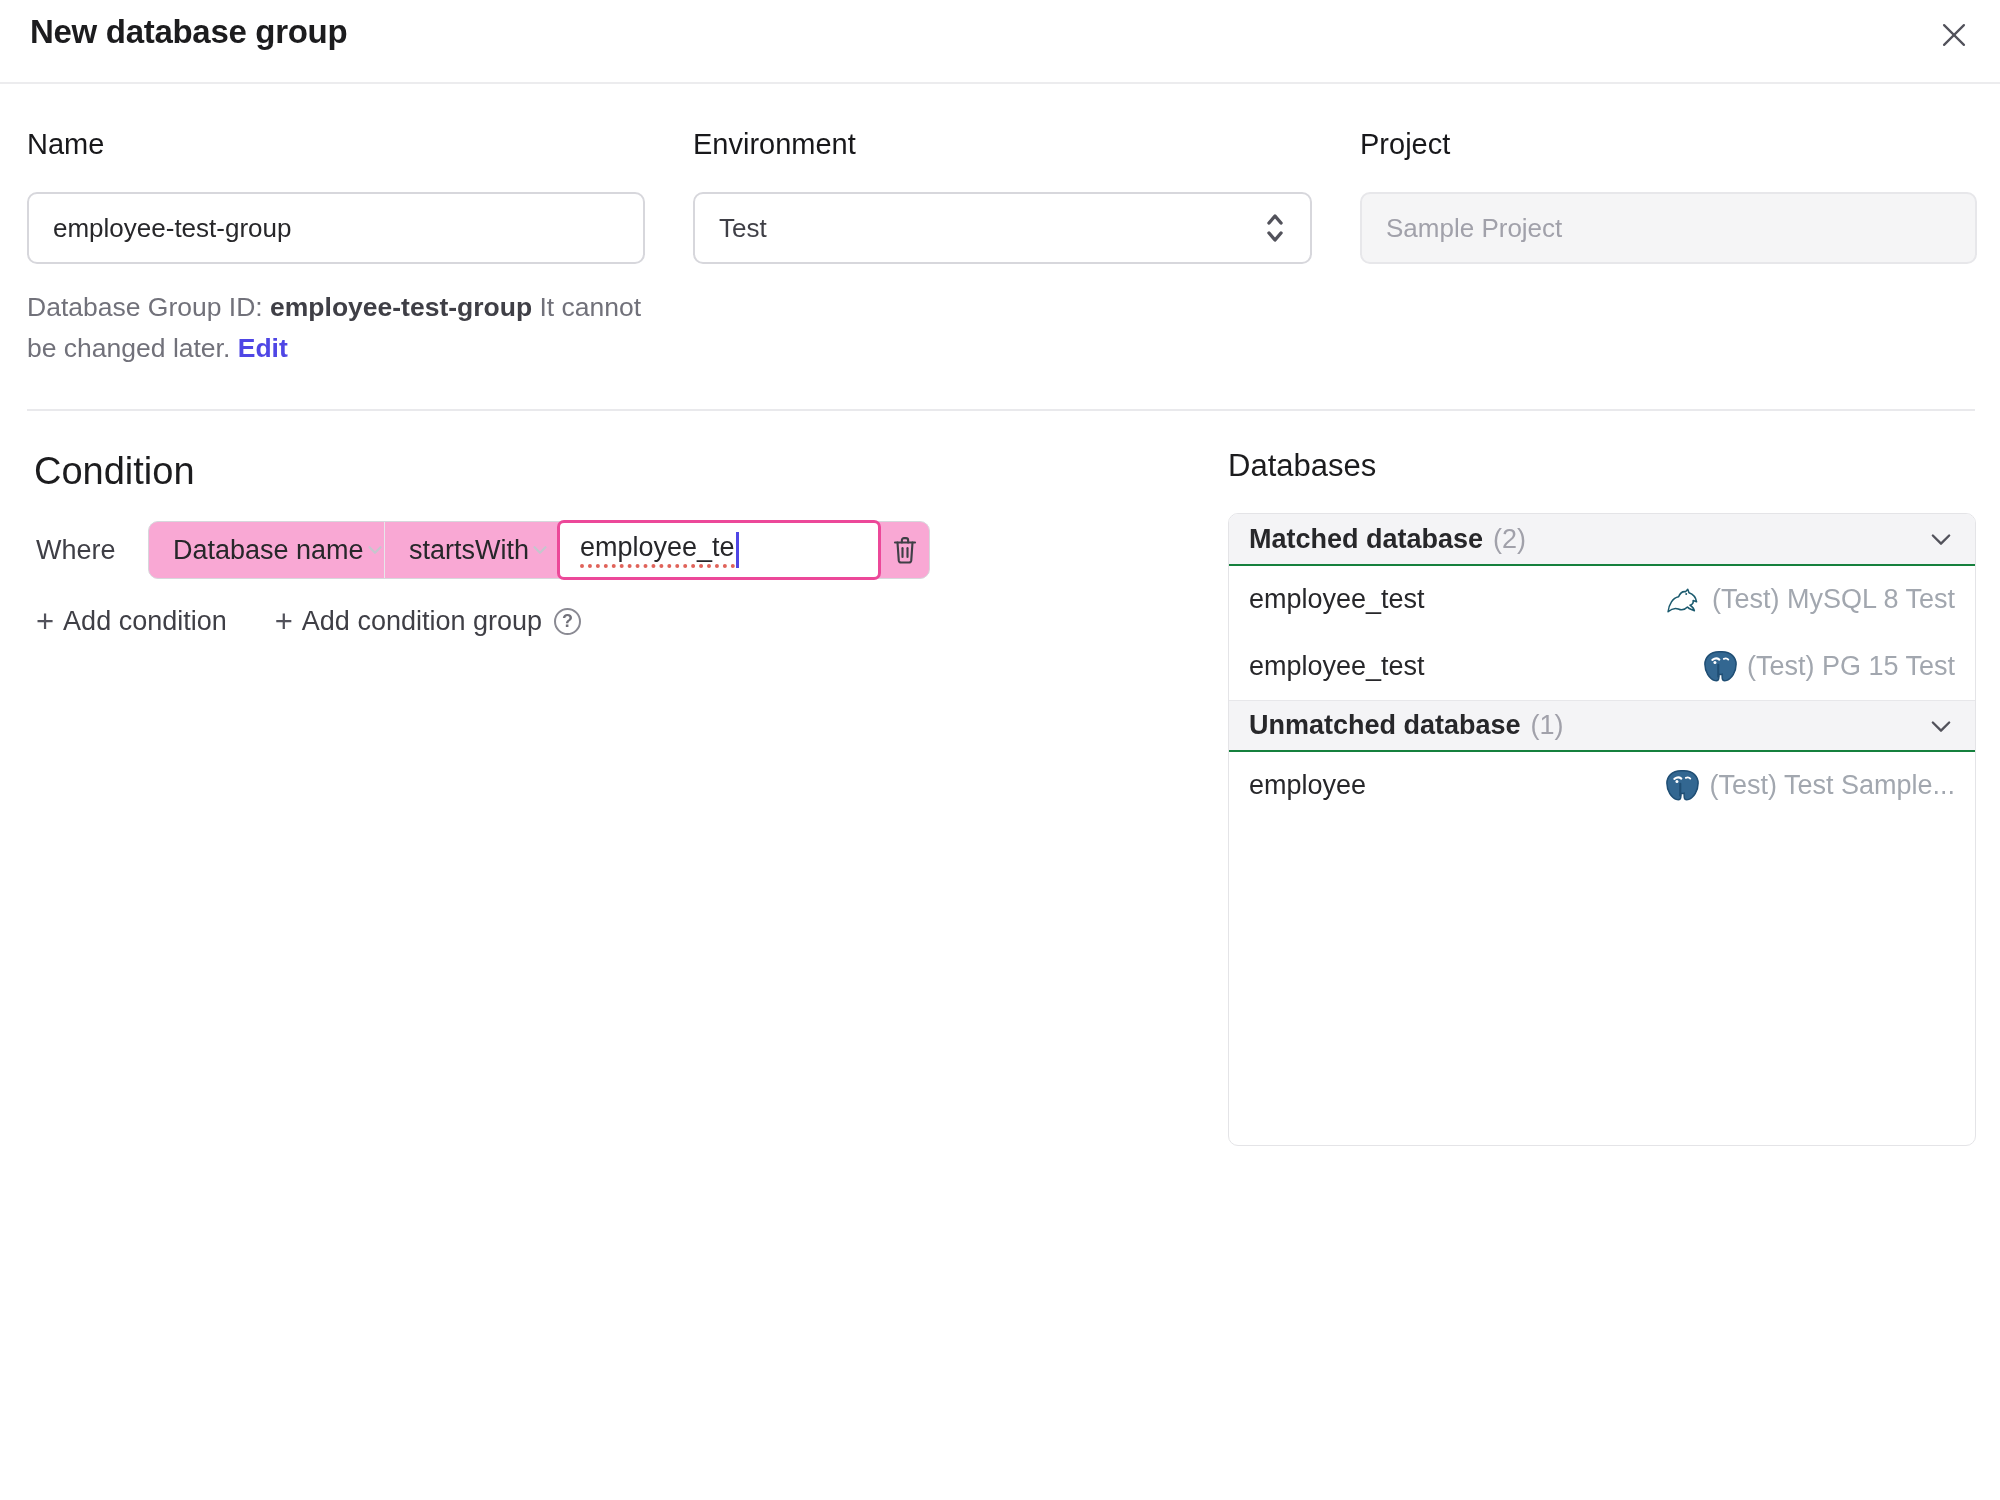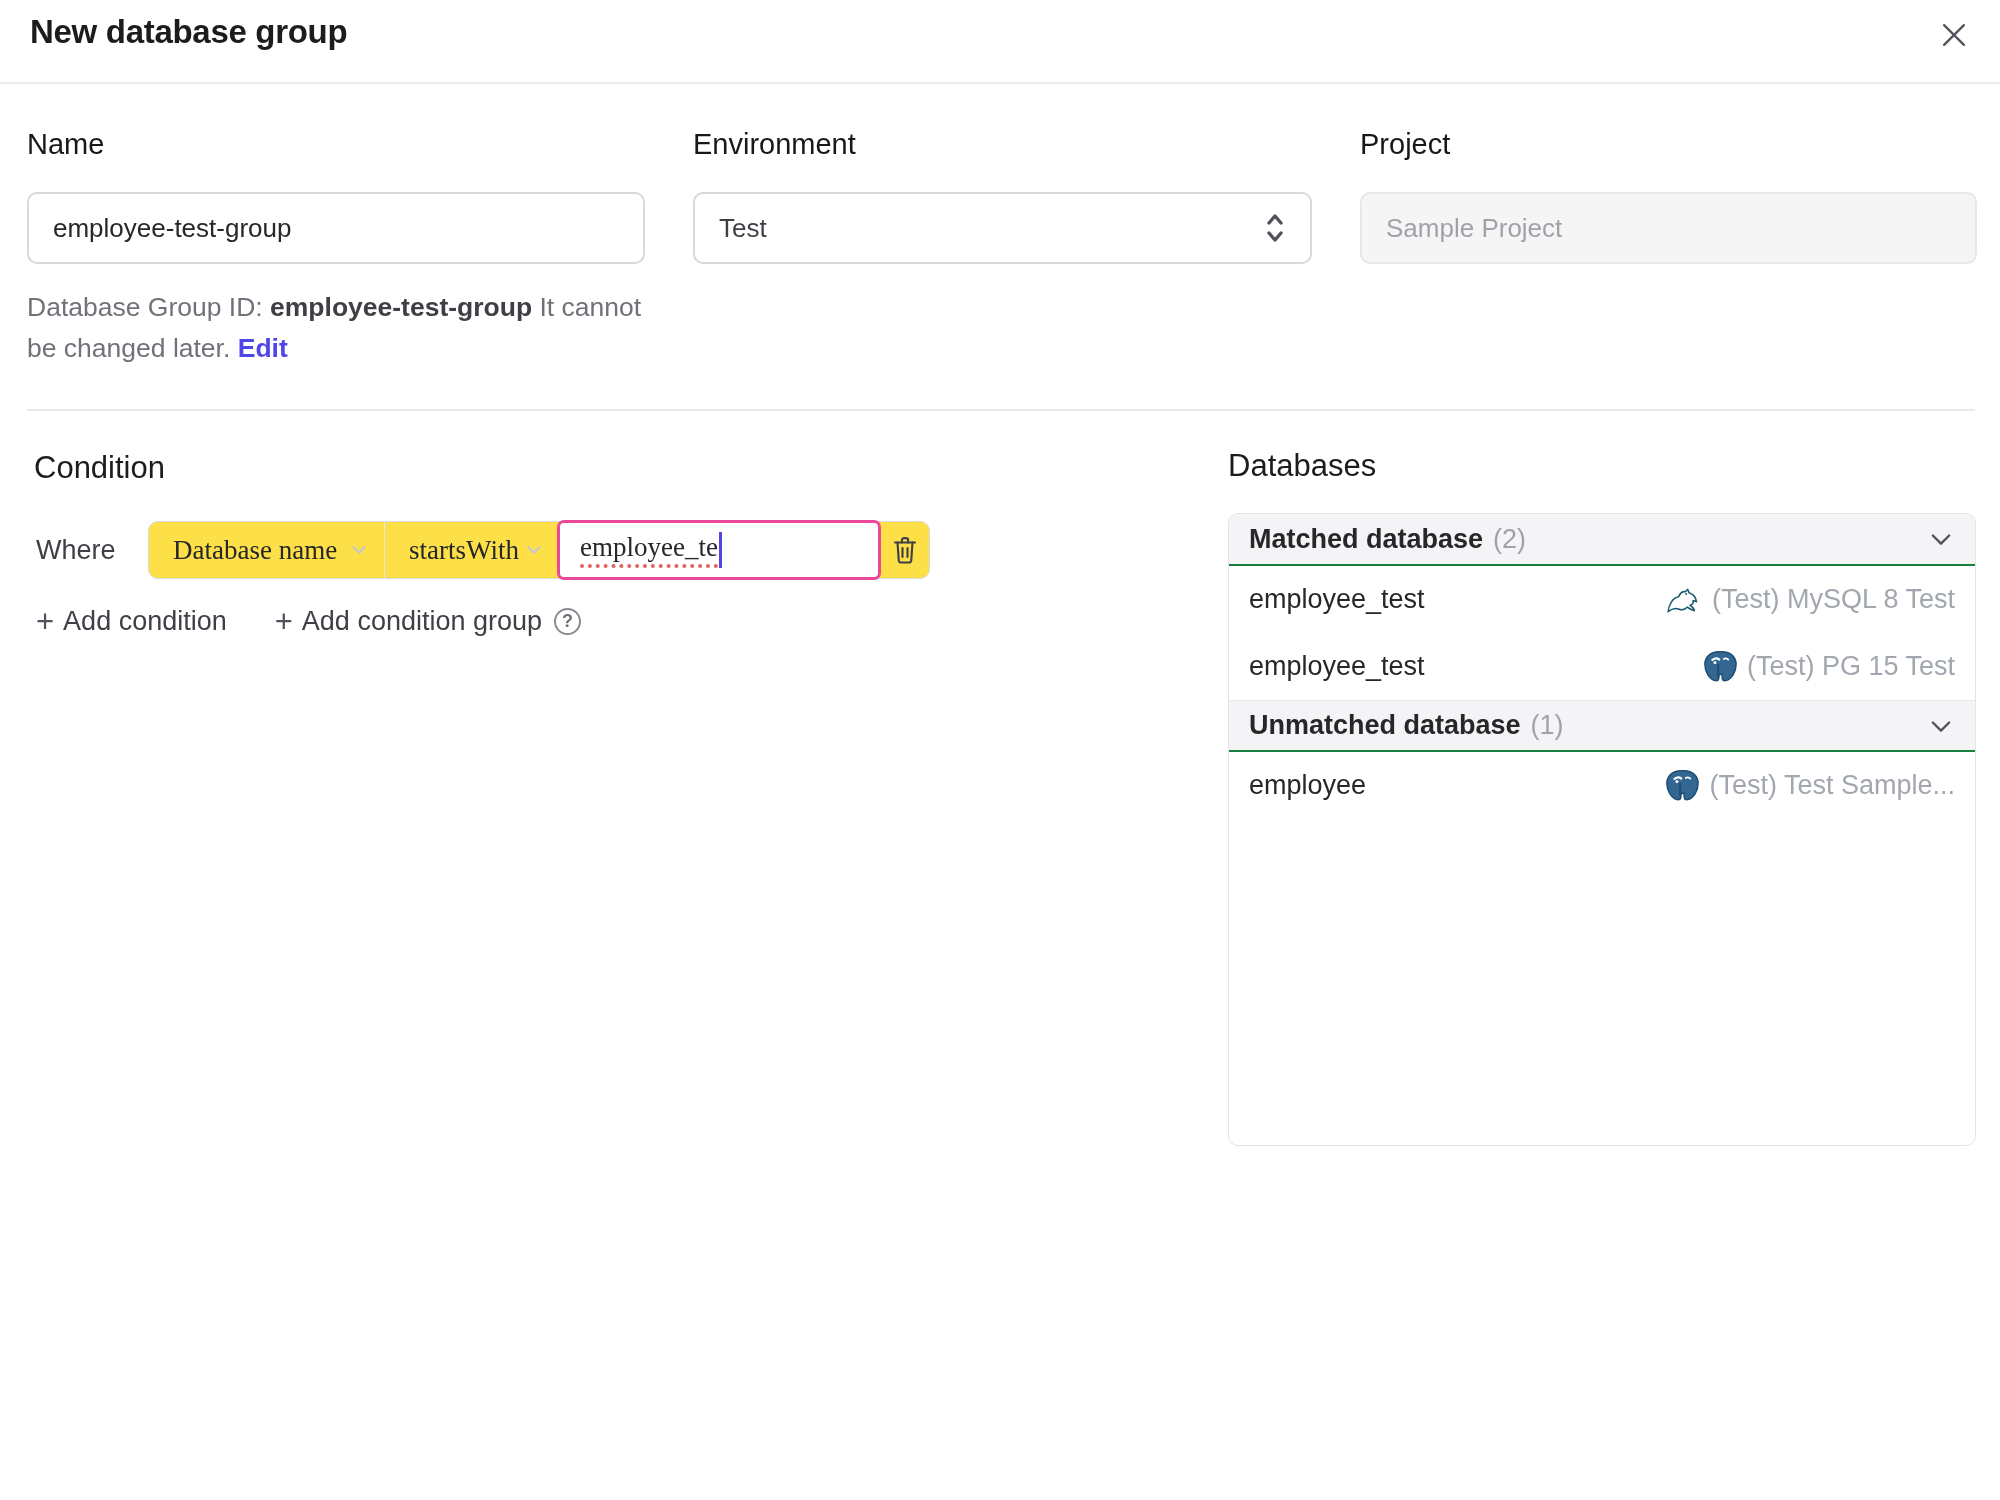--- a/index.html
+++ b/index.html
@@ -25,24 +25,24 @@
   .select-value { flex:1; color:#3f3f46; }
   .updown-icon { width:26px; height:34px; color:#52525b; }
 
   .group-help { position:absolute; left:27px; top:287px; width:650px; font-size:26.5px; line-height:41px; color:#71717a; }
   .gid-strong { font-weight:700; color:#3f3f46; }
   .edit-link { color:#4f46e5; font-weight:700; cursor:pointer; text-decoration:none; }
 
   .divider { position:absolute; left:27px; top:409px; width:1948px; height:2px; background:#e9e9ec; }
 
   
-  .cond-heading { position:absolute; left:34px; top:450px; font-size:31px; font-weight:400; color:#1c1c1e; }
+  .cond-heading { position:absolute; left:34px; top:450px; font-size:38px; font-weight:400; color:#1c1c1e; }
   .cond-row { position:absolute; left:36px; top:521px; height:58px; display:flex; align-items:center; }
   .where-label { font-size:27px; color:#3f3f46; width:76px; }
-  .builder { position:relative; margin-left:36px; width:782px; height:58px; border:1px solid #d7d7dc; border-radius:10px; background:#fde047; display:flex; align-items:stretch;font-family:Liberation Serif, serif; }
+  .builder { position:relative; margin-left:36px; width:782px; height:58px; border:1px solid #d7d7dc; border-radius:10px; background:#f9a8d4; display:flex; align-items:stretch; }
   .seg { display:flex; align-items:center; cursor:pointer; }
   .seg-field { width:236px; padding:0 14px 0 24px; border-right:1px solid #e7e7ea; }
   .seg-op { width:172px; padding:0 12px 0 24px;justify-content:space-between; }
   .seg-label { flex:1; font-size:27px; color:#27272a; white-space:nowrap; }
   .sm-chevron { width:22px; height:22px; color:#c6c6ce; flex:none; }
   .value-box { width:324px; margin:-2px 0; border:3px solid #ec4899; border-radius:7px; background:#fff; display:flex; align-items:center; padding-left:20px; z-index:1; cursor:text; }
   .value-text { font-size:27px; color:#27272a; border-bottom:4px dotted #e0635a; padding-bottom:1px; }
   .caret { display:inline-block; width:3px; height:36px; background:#4f46e5; margin-left:1px; vertical-align:middle; }
   .seg-trash { flex:1; display:flex; align-items:center; justify-content:center; cursor:pointer; background:none; border:none; }
   .trash-icon { width:30px; height:34px; color:#3f3f46; }

